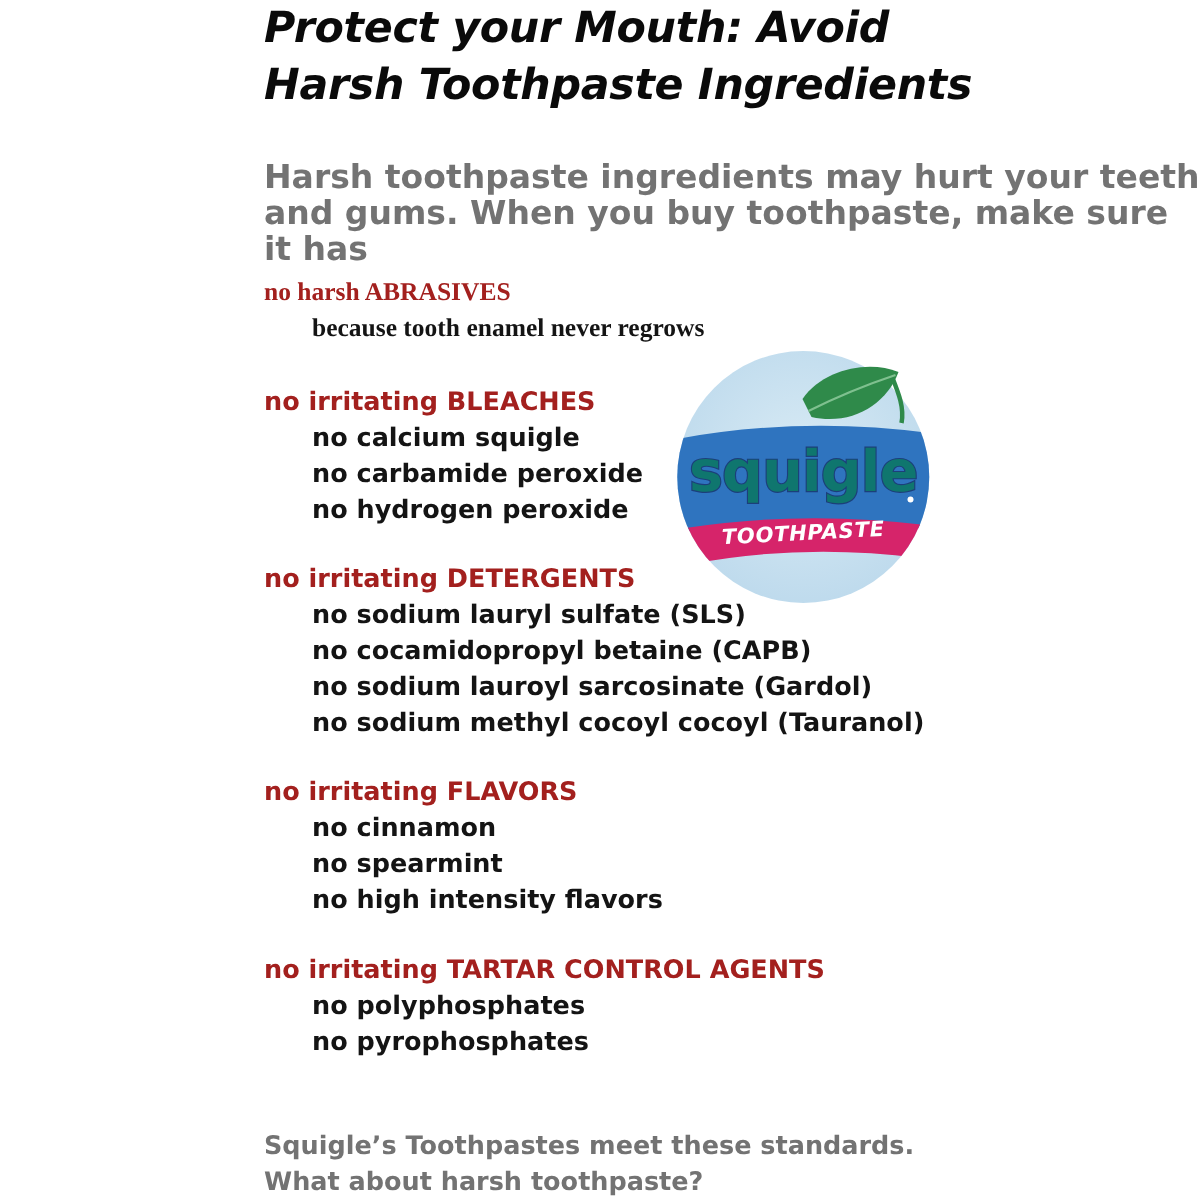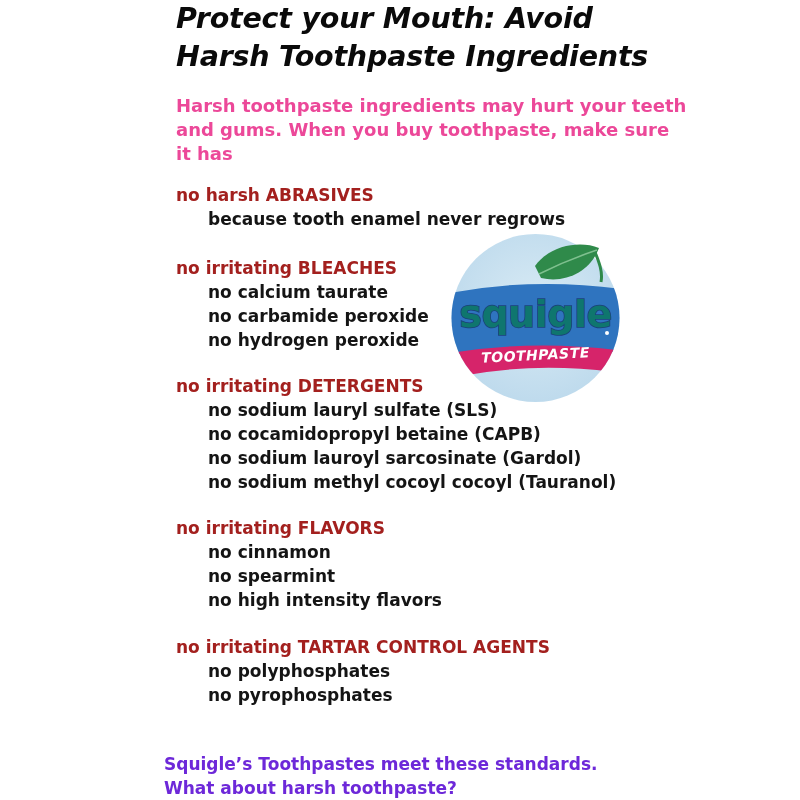--- a/index.html
+++ b/index.html
@@ -24,26 +24,26 @@
       font-style: italic;
       line-height: 38px;
       color: #0a0a0a;
       letter-spacing: -0.2px;
       white-space: nowrap;
     }
     .title .line { display: block; }
     .intro {
       position: absolute;
       left: 176px;
-      top: 94px;
+      top: 107px;
       width: 450px;
-      font-size: 18px;
+      font-size: 22px;
       font-weight: bold;
       line-height: 24px;
-      color: #ec4899;
+      color: #737373;
     }
     .intro .line { display: block; white-space: nowrap; }
     .section {
       position: absolute;
       left: 176px;
       font-size: 17px;
       font-weight: bold;
       line-height: 24px;
     }
     .section-heading {
@@ -52,26 +52,26 @@
       white-space: nowrap;
     }
     .item {
       display: block;
       padding-left: 32px;
       color: #141414;
       white-space: nowrap;
     }
     .footer {
       position: absolute;
-      left: 164px;
+      left: 176px;
       top: 752px;
       font-size: 17px;
       font-weight: bold;
       line-height: 24px;
-      color: #6d28d9;
+      color: #737373;
     }
     .footer .line { display: block; white-space: nowrap; }
 
     
     .logo {
       position: absolute;
       left: 449px;
       top: 232px;
       width: 173px;
       height: 172px;
@@ -92,28 +92,28 @@
   <span class="line">Protect your Mouth: Avoid</span>
   <span class="line">Harsh Toothpaste Ingredients</span>
 </h1>
 
 <div class="intro">
   <span class="line">Harsh toothpaste ingredients may hurt your teeth</span>
   <span class="line">and gums.  When you buy toothpaste, make sure</span>
   <span class="line">it has</span>
 </div>
 
-<div class="section" style="top:183px;">
+<div class="section" style="top:183px;font-family:Liberation Serif, serif;">
   <span class="section-heading">no harsh ABRASIVES</span>
   <span class="item">because tooth enamel never regrows</span>
 </div>
 
 <div class="section" style="top:256px;">
   <span class="section-heading">no irritating BLEACHES</span>
-  <span class="item">no calcium taurate</span>
+  <span class="item">no calcium squigle</span>
   <span class="item">no carbamide peroxide</span>
   <span class="item">no hydrogen peroxide</span>
 </div>
 
 <div class="section" style="top:374px;">
   <span class="section-heading">no irritating DETERGENTS</span>
   <span class="item">no sodium lauryl sulfate (SLS)</span>
   <span class="item">no cocamidopropyl betaine (CAPB)</span>
   <span class="item">no sodium lauroyl sarcosinate (Gardol)</span>
   <span class="item">no sodium methyl cocoyl cocoyl (Tauranol)</span>

